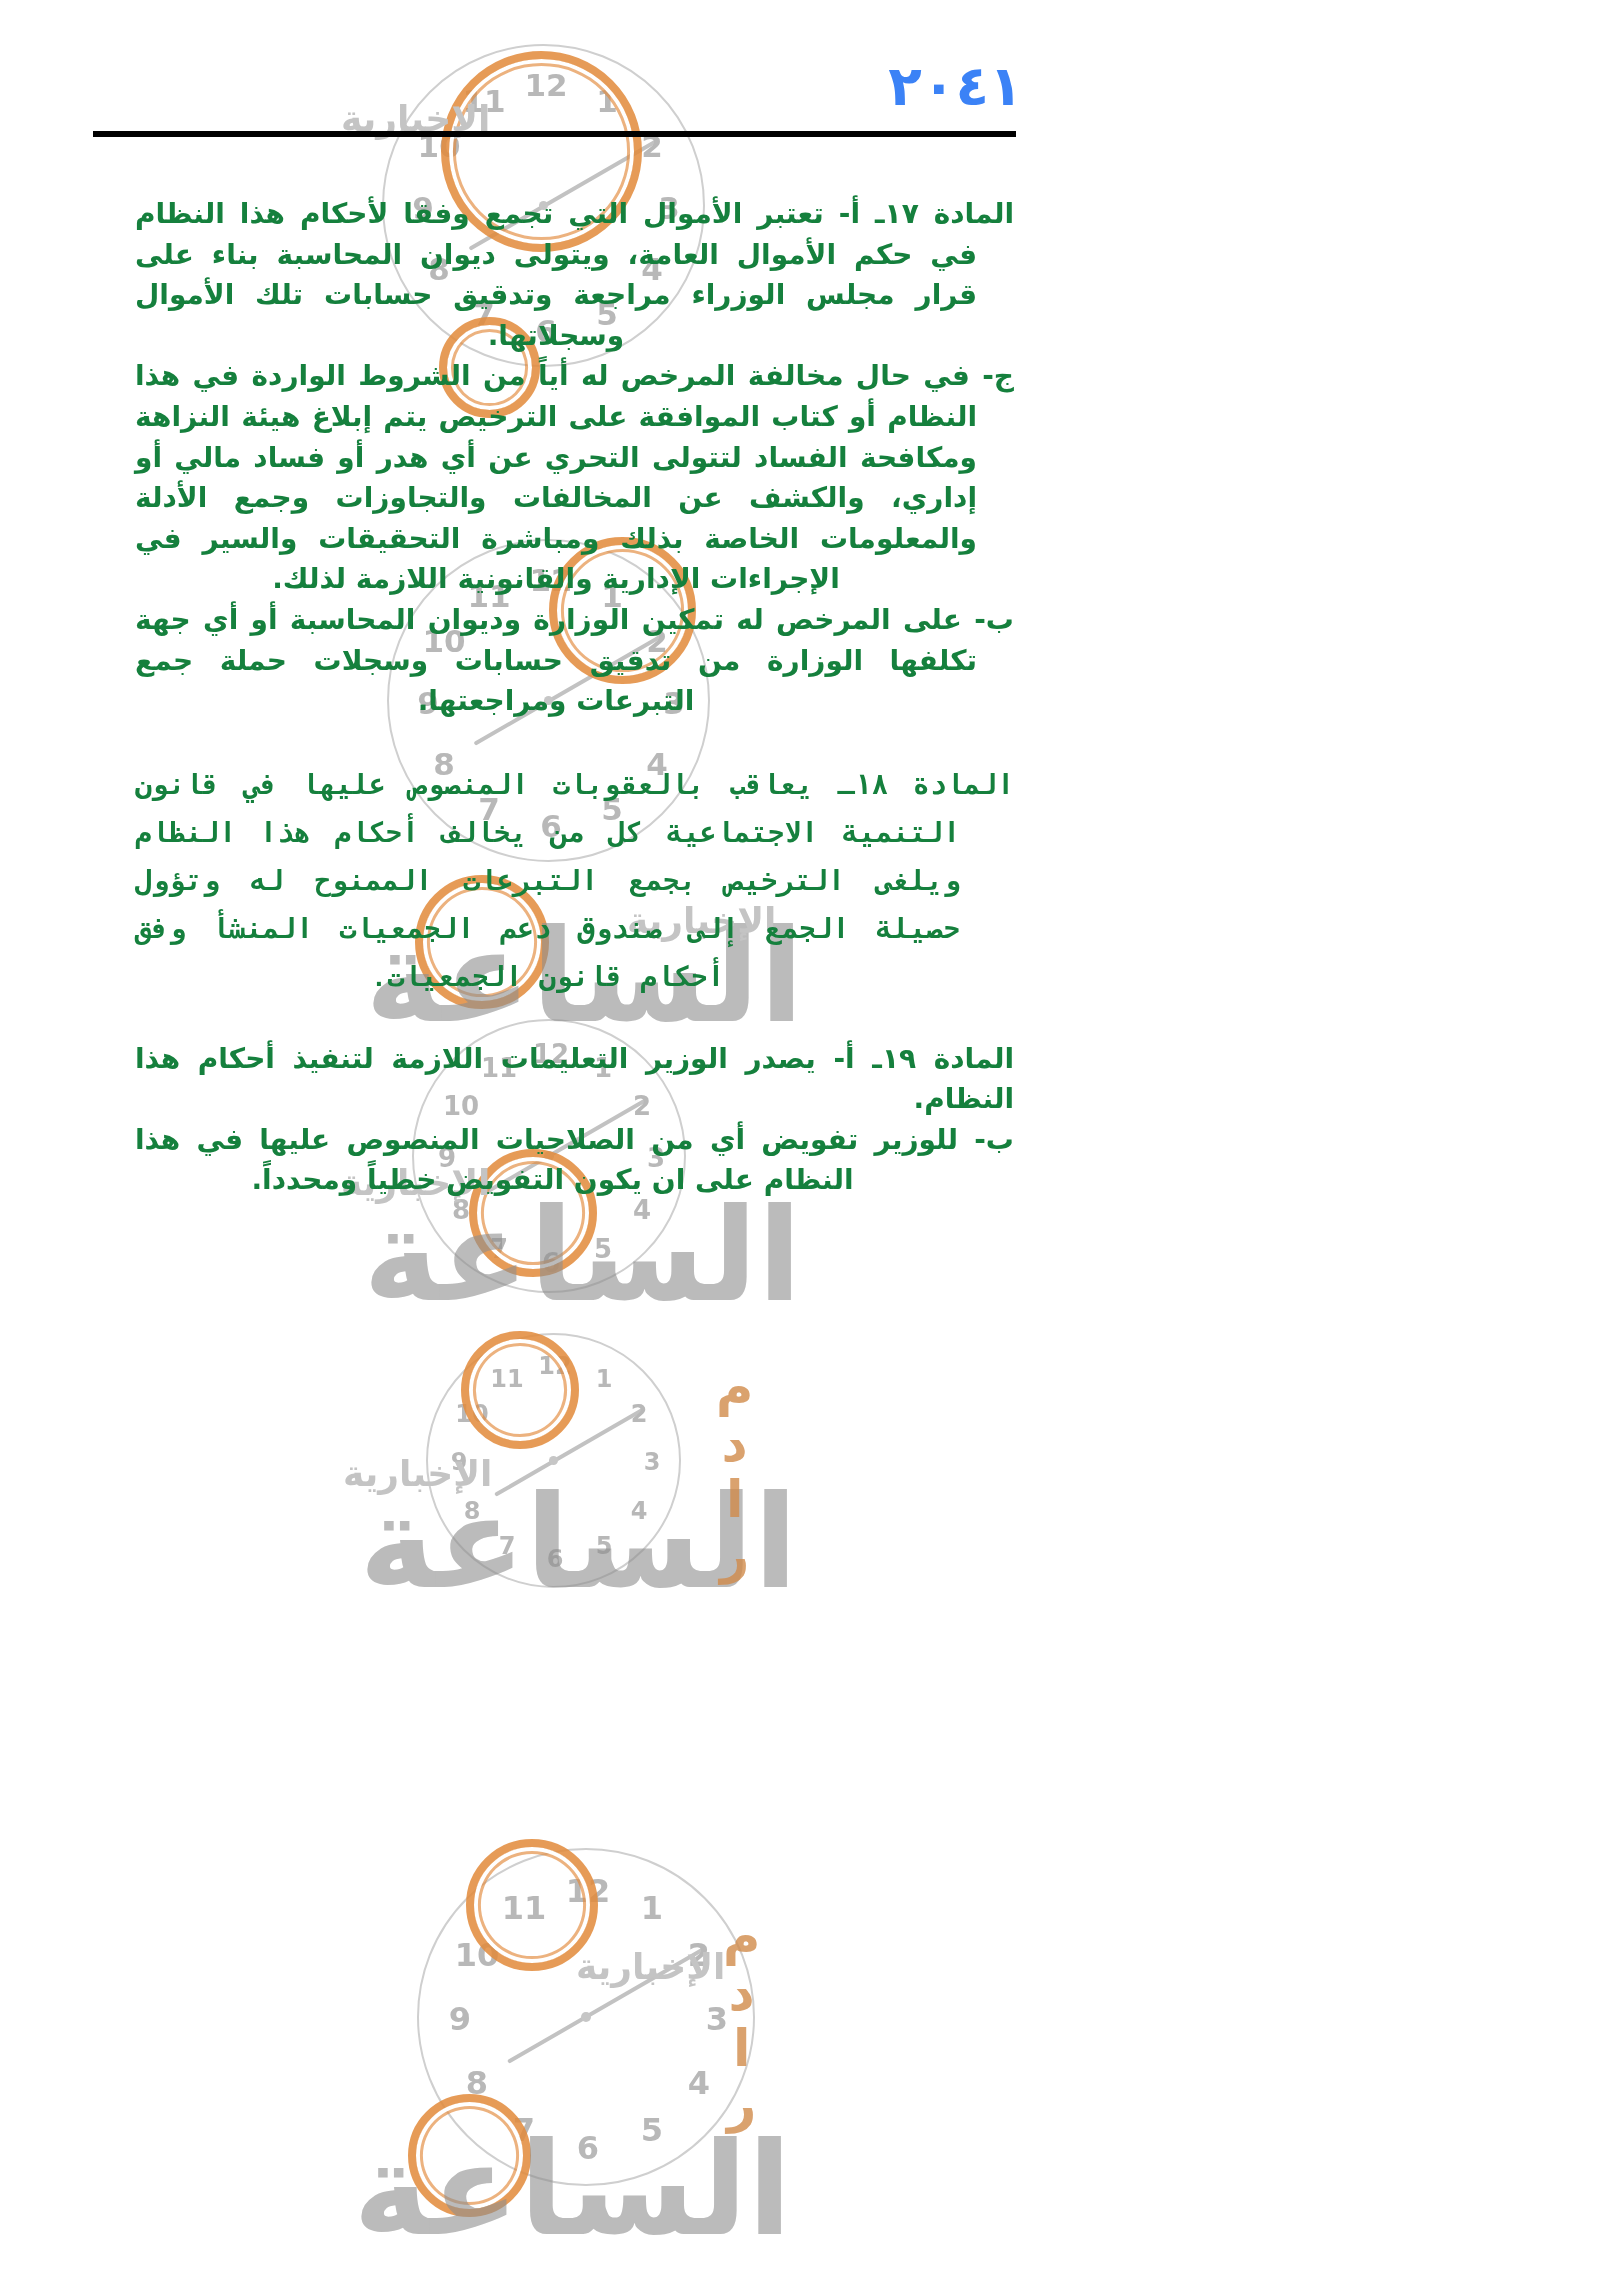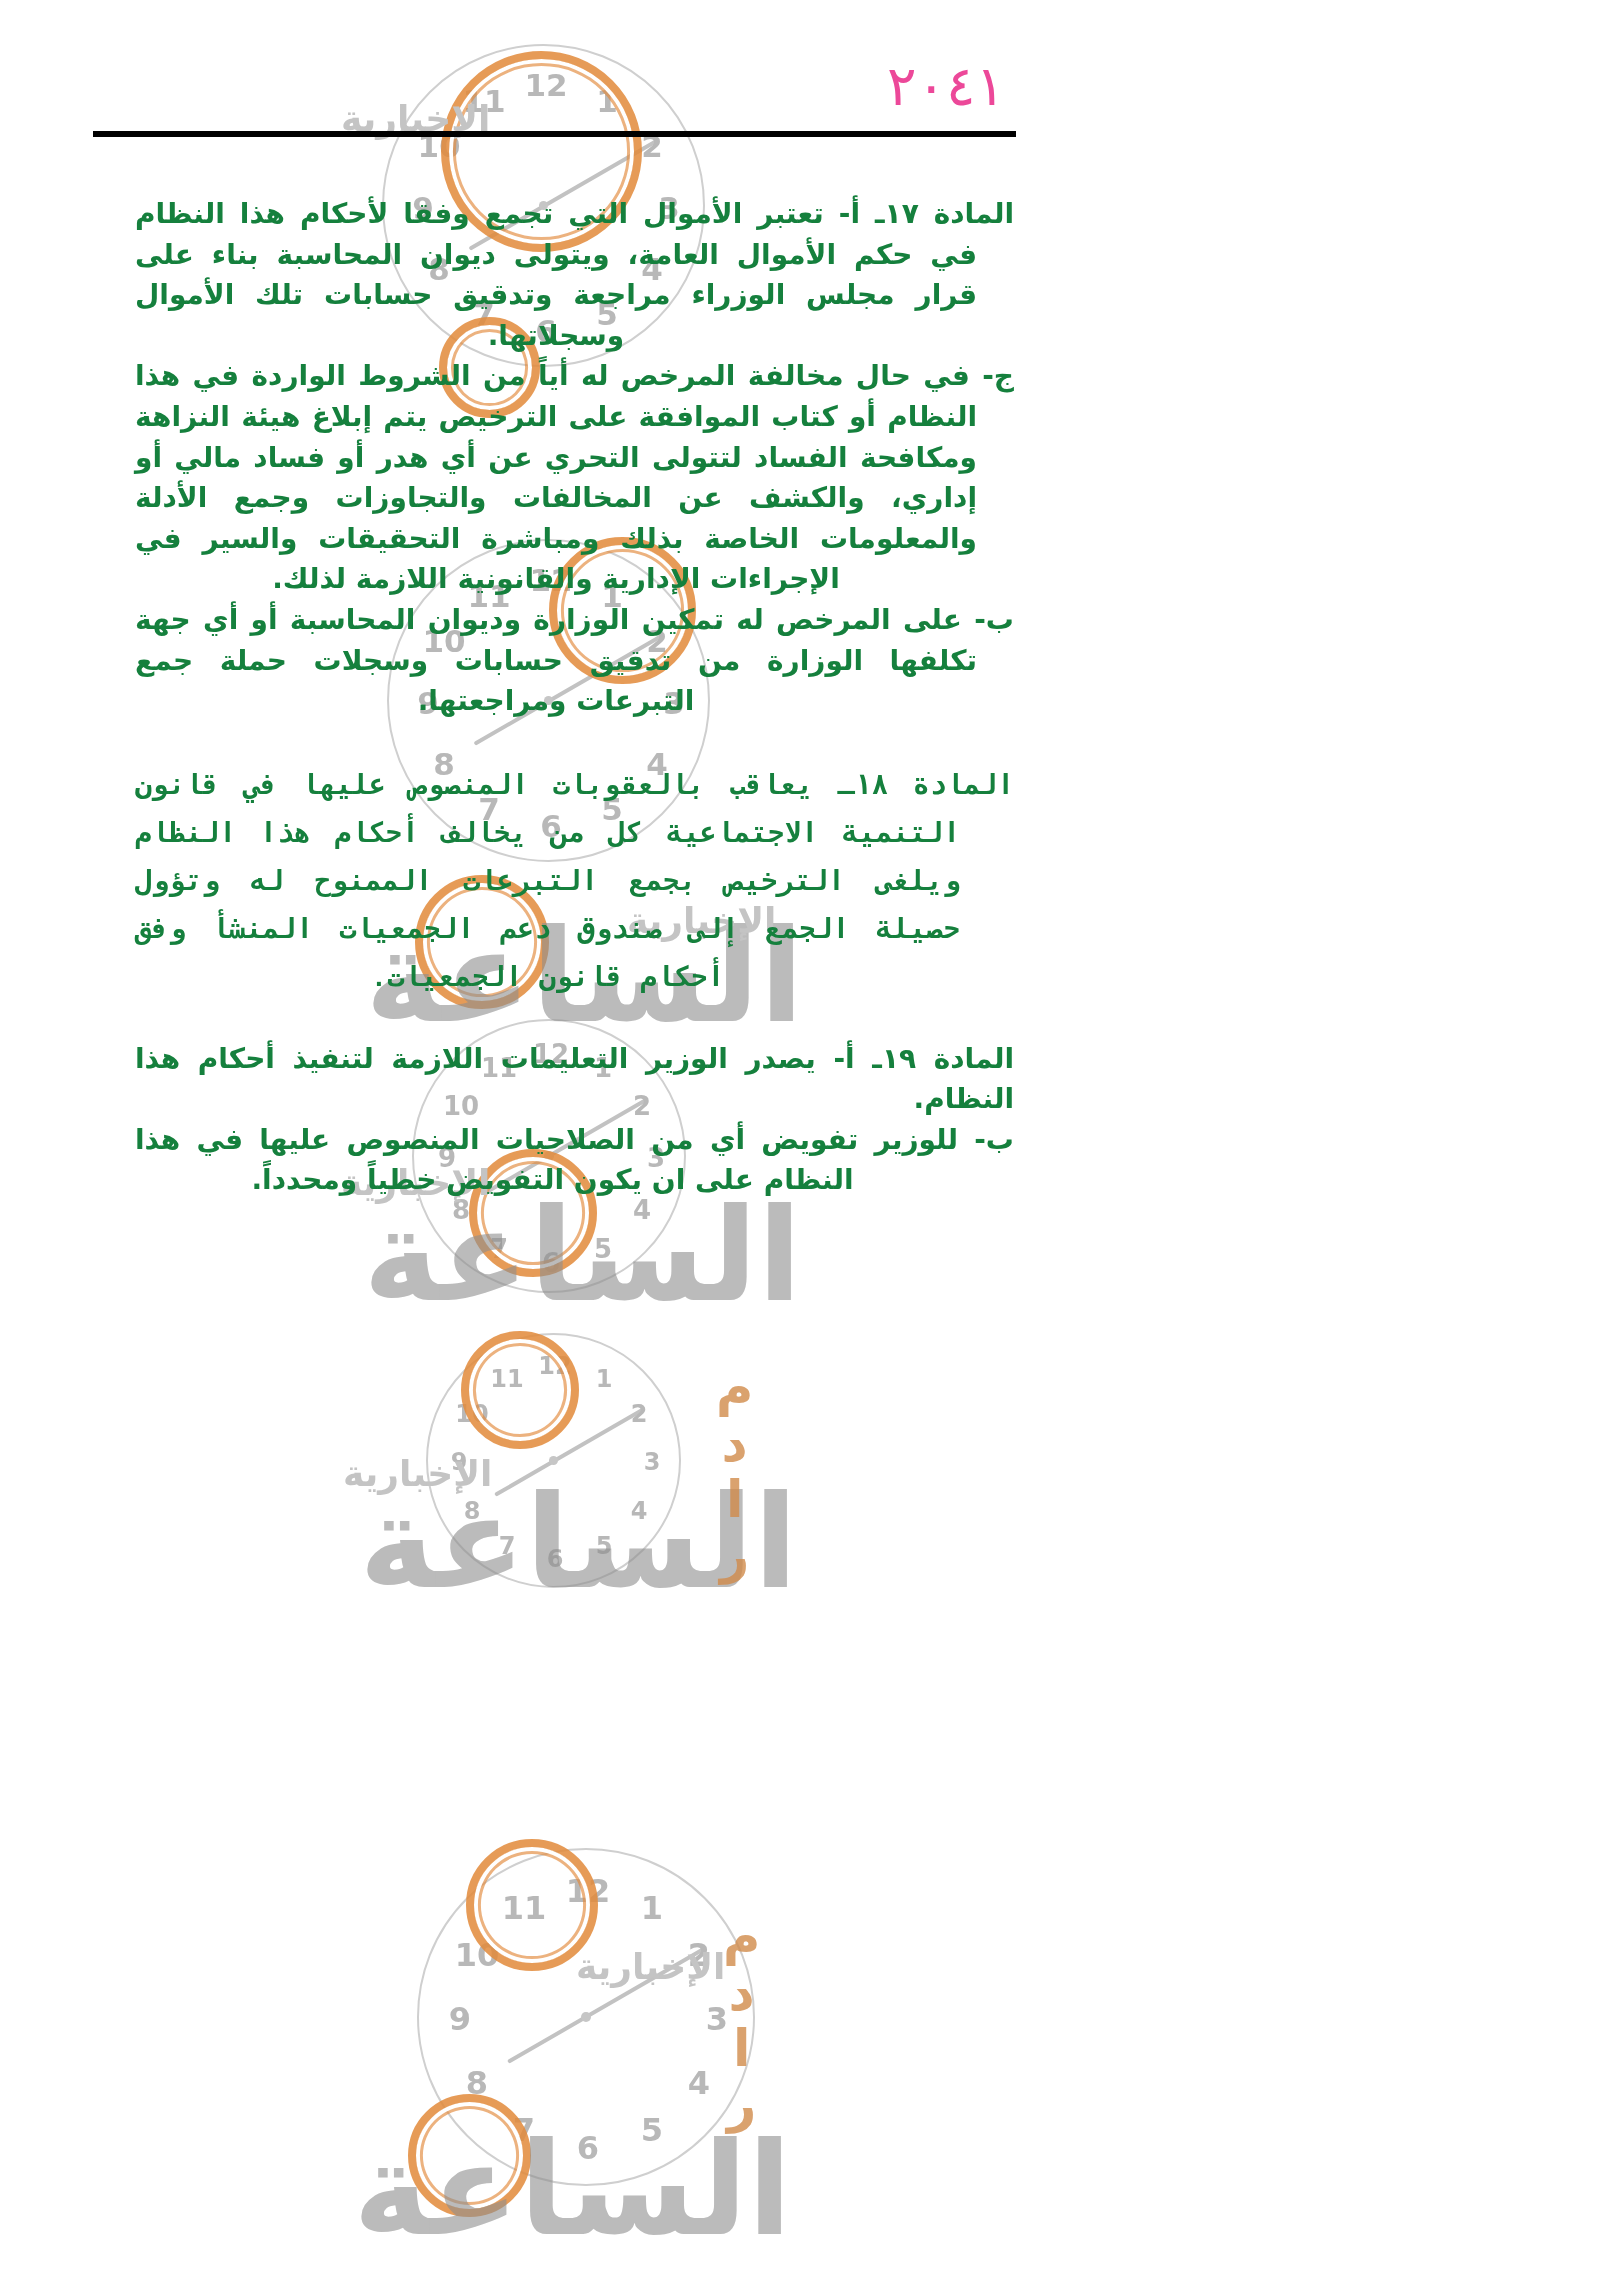--- a/index.html
+++ b/index.html
@@ -21,22 +21,22 @@
     position:absolute; left:444px; top:95px; width:214px; height:76px;
     background:#fff; border:2.9px solid #000; border-radius:50%;
     z-index:7; display:flex; align-items:center; justify-content:center;
   }
   .header-oval .oval-label {
     font-weight:bold; font-size:21.6px; direction:rtl;
     border-bottom:2px solid #000; padding:0 5.9px 4.9px 5.9px;
   }
   .page-number {
     position:absolute; left:887px; top:59px; width:137px;
-    font-size:55px; font-weight:normal; color:#ec4899;
-    direction:rtl; text-align:left; z-index:6; line-height:1;
+    font-size:55px; font-weight:bold; color:#3b82f6;
+    direction:rtl; text-align:center; z-index:6; line-height:1;
   }
 
   
   .body-text {
     position:absolute; left:135px; top:194px; width:879px;
     direction:rtl; color:#15803d; font-weight:bold;
     font-size:28px; line-height:1.45; z-index:5;
   }
   .para {
     margin:0; text-align:justify; text-align-last:center;

